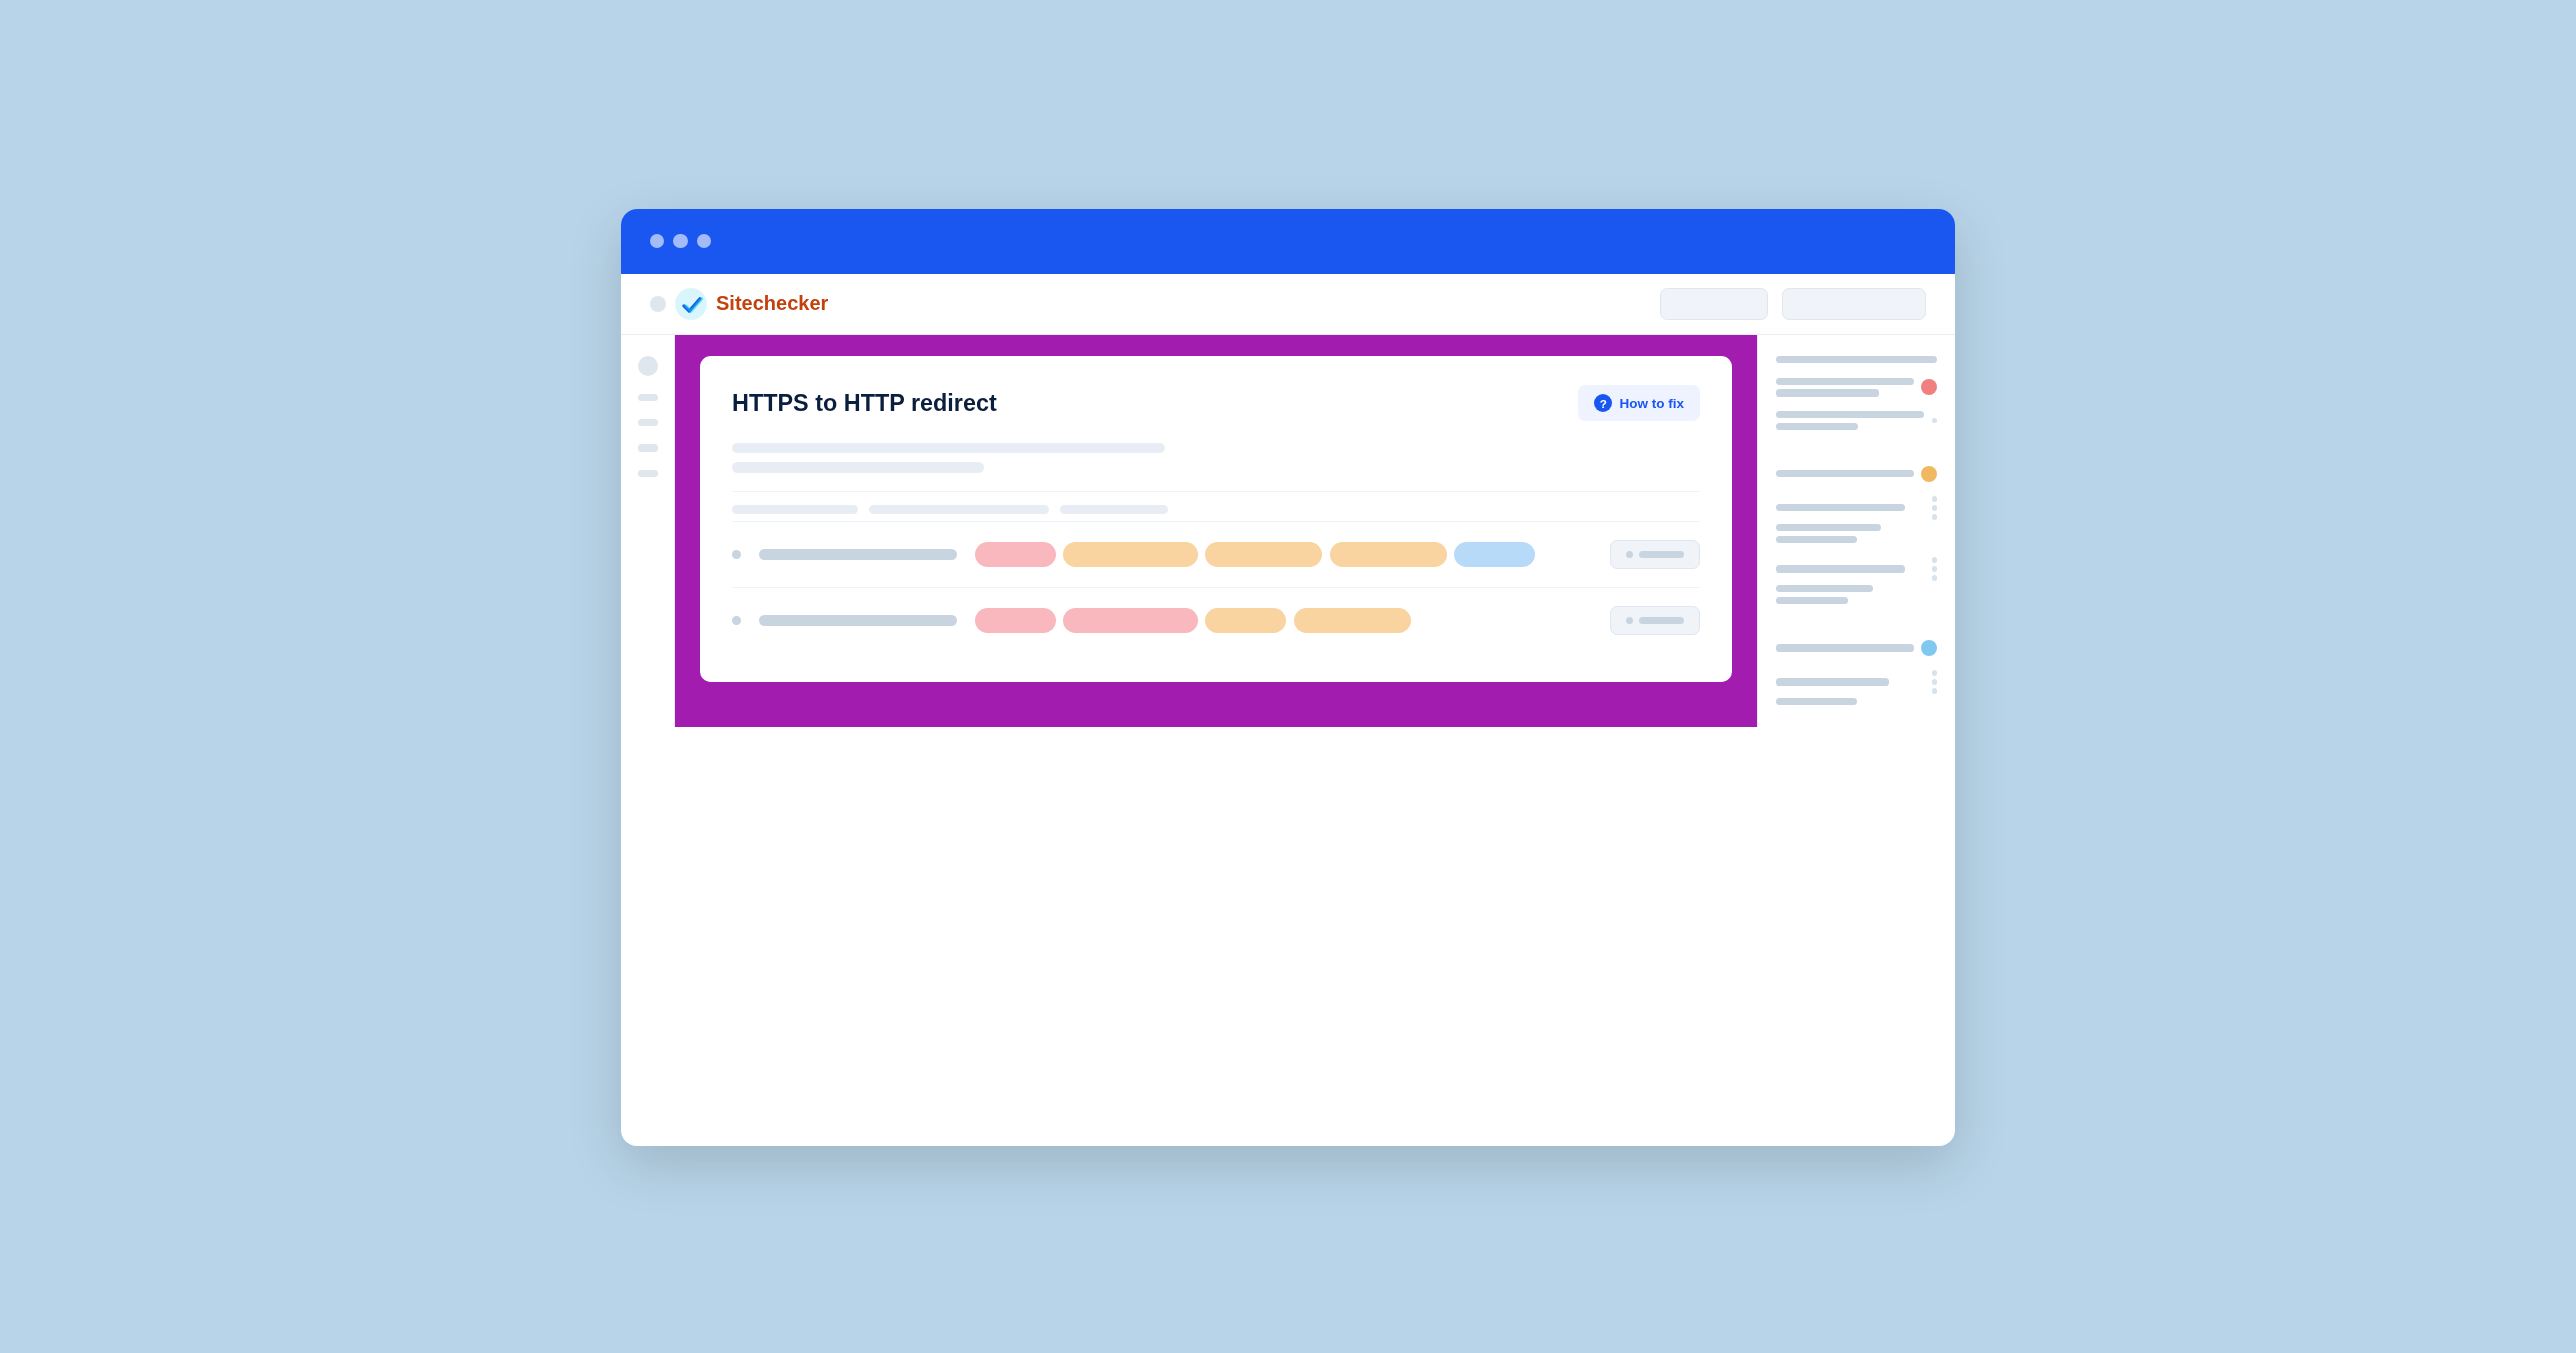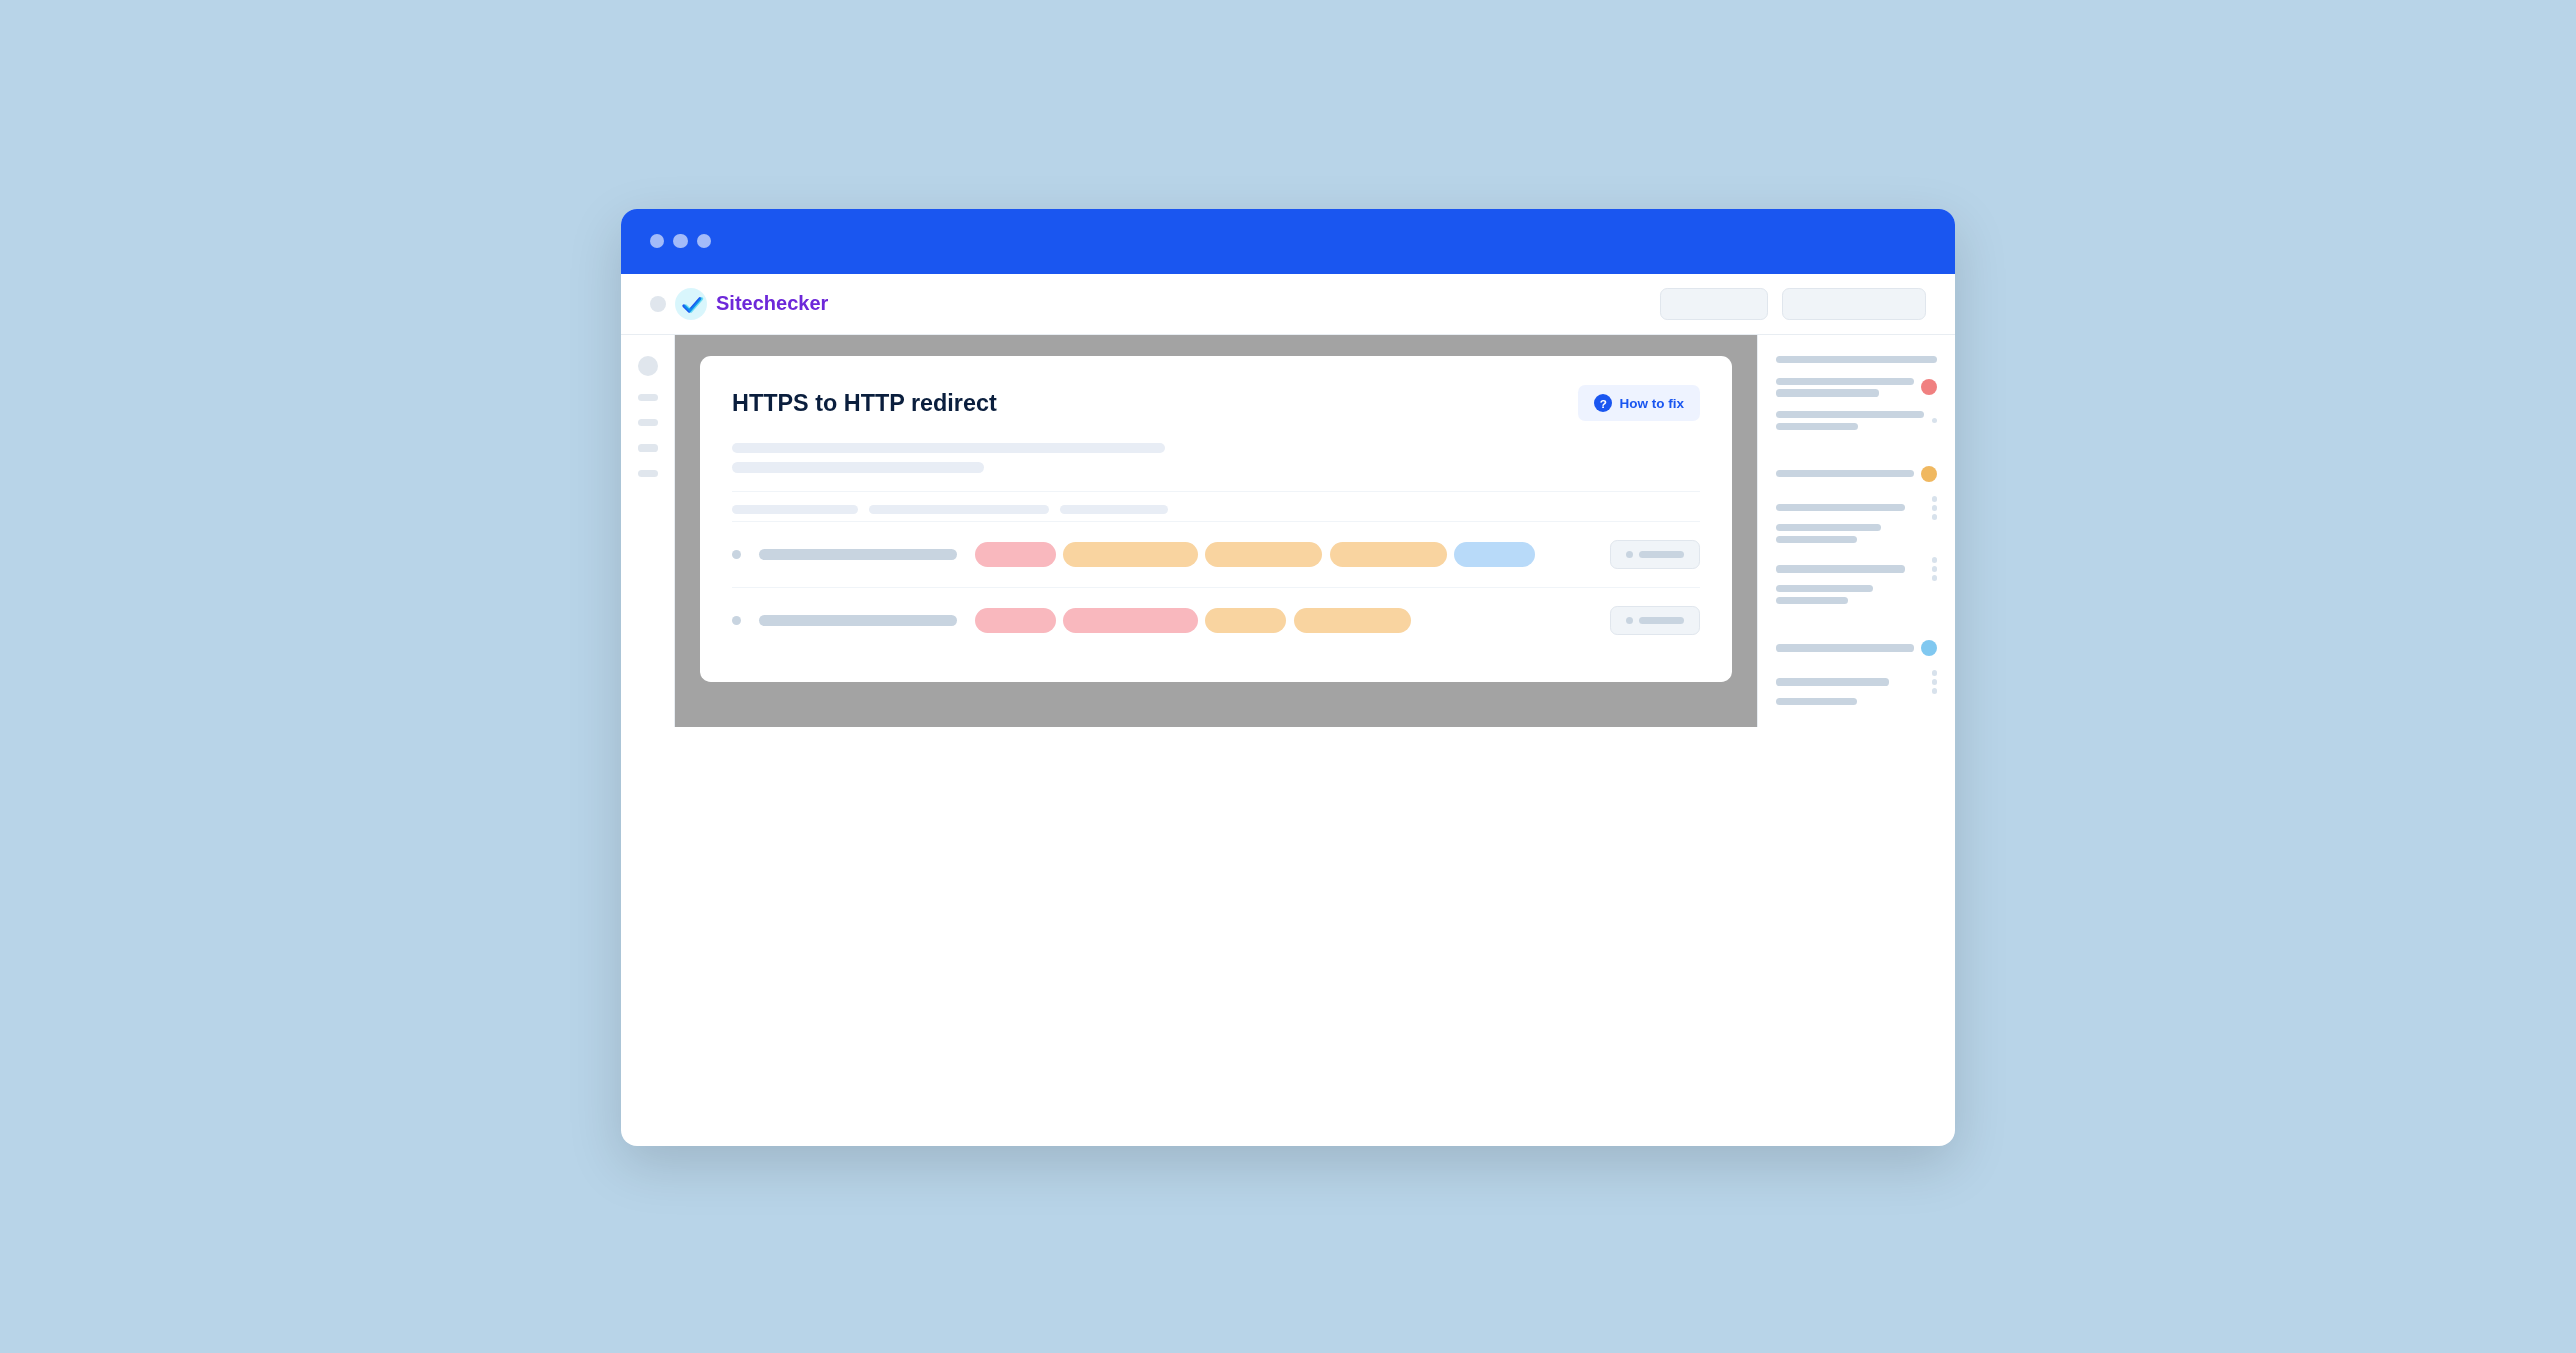--- a/index.html
+++ b/index.html
@@ -82,41 +82,41 @@
 
     .nav-logo {
       display: flex;
       align-items: center;
       gap: 9px;
     }
 
     .nav-logo-text {
       font-size: 20px;
       font-weight: 600;
-      color: #6d28d9;
+      color: #c2410c;
     }
 
     .nav-spacer { flex: 1; }
 
     .nav-btn {
       height: 32px;
       border-radius: 7.2px;
       background: #f0f4f8;
       border: 0.9px solid #e0e6ed;
     }
 
     .nav-btn-1 { width: 108px; }
     .nav-btn-2 { width: 144px; }
 
     
     .content-area {
       flex: 1;
       padding: 21.6px 25px;
       overflow-y: auto;
-      background: #a3a3a3;
+      background: #a21caf;
     }
 
     .card {
       background: #ffffff;
       border-radius: 10.8px;
       padding: 29px 32px;
       margin-bottom: 0;
     }
 
     .card-header {

